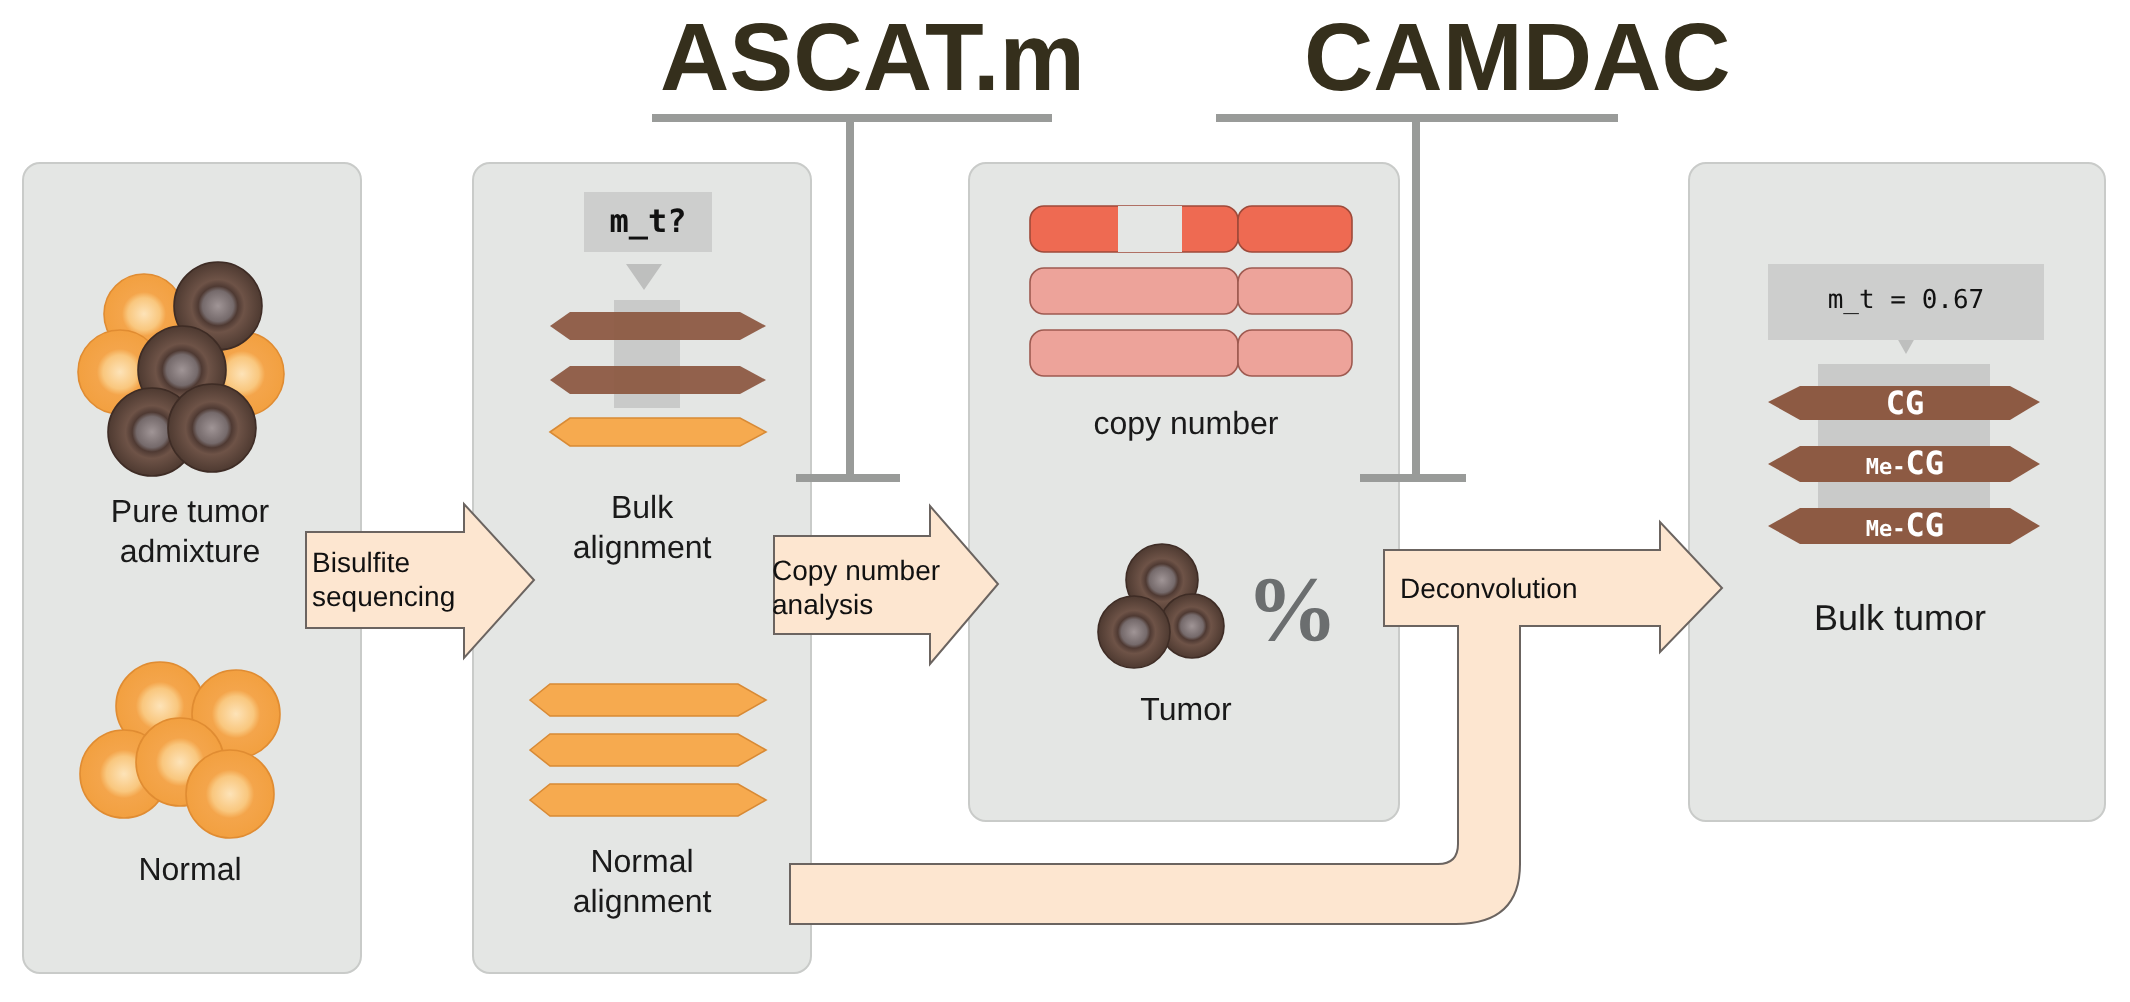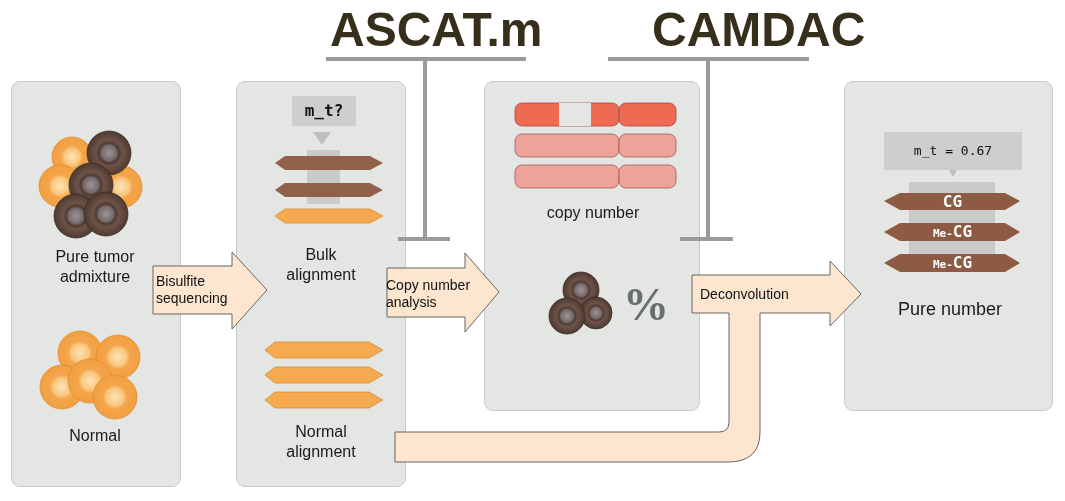--- a/index.html
+++ b/index.html
@@ -126,34 +126,35 @@
 <div class="lbl" style="left:251px; top:422px; width:140px;">
   <div>Normal</div>
   <div>alignment</div>
 </div>
 
 <div class="lbl" style="left:520px; top:203px; width:146px;">
   <div>copy number</div>
 </div>
 <div style="position:absolute; left:623px; top:280px; font-family:'Liberation Serif', serif; font-size:46px; font-weight:bold; color:#6b6e6f; line-height:50px;">%</div>
 <div class="lbl" style="left:520px; top:346px; width:146px;">
+  <div>Tumor</div>
 </div>
 
 <div class="mono-box" style="left:884px; top:132px; width:138px; height:38px; line-height:38px; font-size:13px;">m_t = 0.67</div>
 <div style="position:absolute; left:900px; top:192px; width:105px; height:19px; text-align:center; color:#fff; font-family:'DejaVu Sans Mono', monospace; font-weight:bold; font-size:16px; line-height:19px;">
   <span>CG</span>
 </div>
 <div style="position:absolute; left:900px; top:222px; width:105px; height:19px; text-align:center; color:#fff; font-family:'DejaVu Sans Mono', monospace; font-weight:bold; line-height:19px;">
   <span style="font-size:11px;">Me-</span><span style="font-size:16px;">CG</span>
 </div>
 <div style="position:absolute; left:900px; top:253px; width:105px; height:19px; text-align:center; color:#fff; font-family:'DejaVu Sans Mono', monospace; font-weight:bold; line-height:19px;">
   <span style="font-size:11px;">Me-</span><span style="font-size:16px;">CG</span>
 </div>
 <div class="lbl" style="left:875px; top:298px; width:150px; font-size:18px; line-height:22px;">
-  <div>Pure number</div>
+  <div>Bulk tumor</div>
 </div>
 
 <div class="arrow-text" style="left:156px; top:273px; width:78px;">
   <div>Bisulfite</div>
   <div>sequencing</div>
 </div>
 <div class="arrow-text" style="left:386px; top:277px; width:96px;">
   <div>Copy number</div>
   <div>analysis</div>
 </div>

